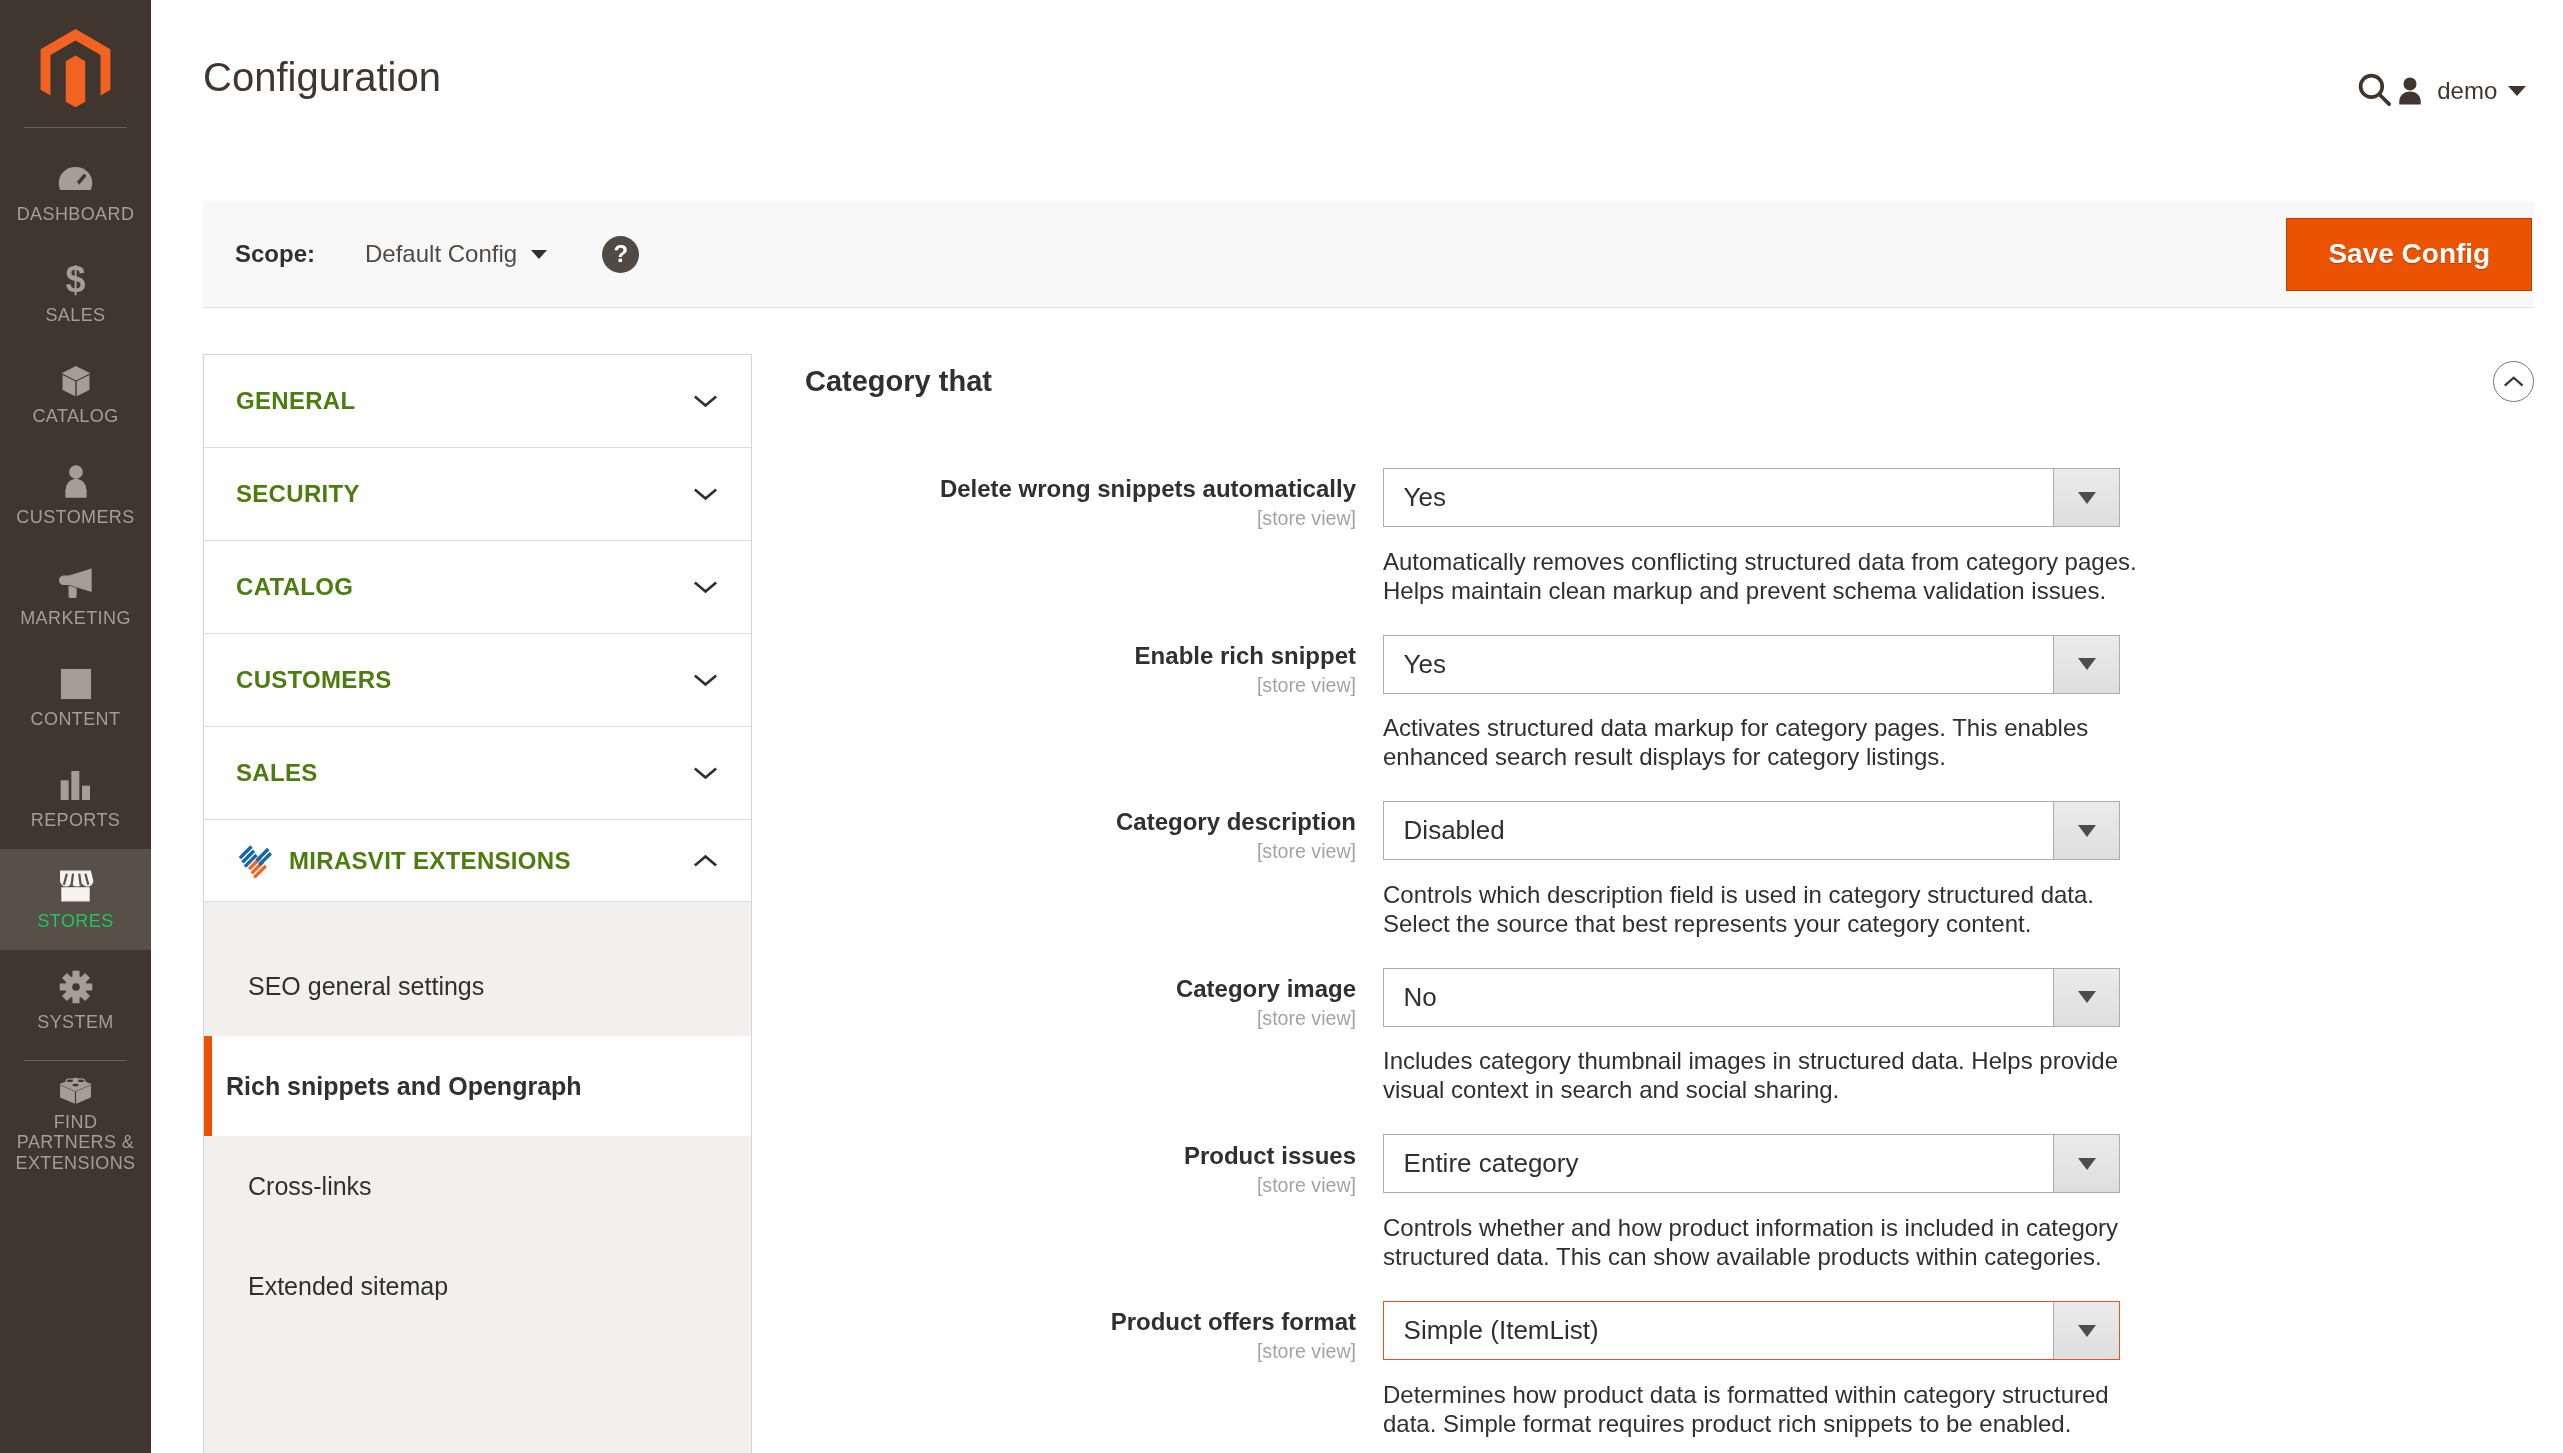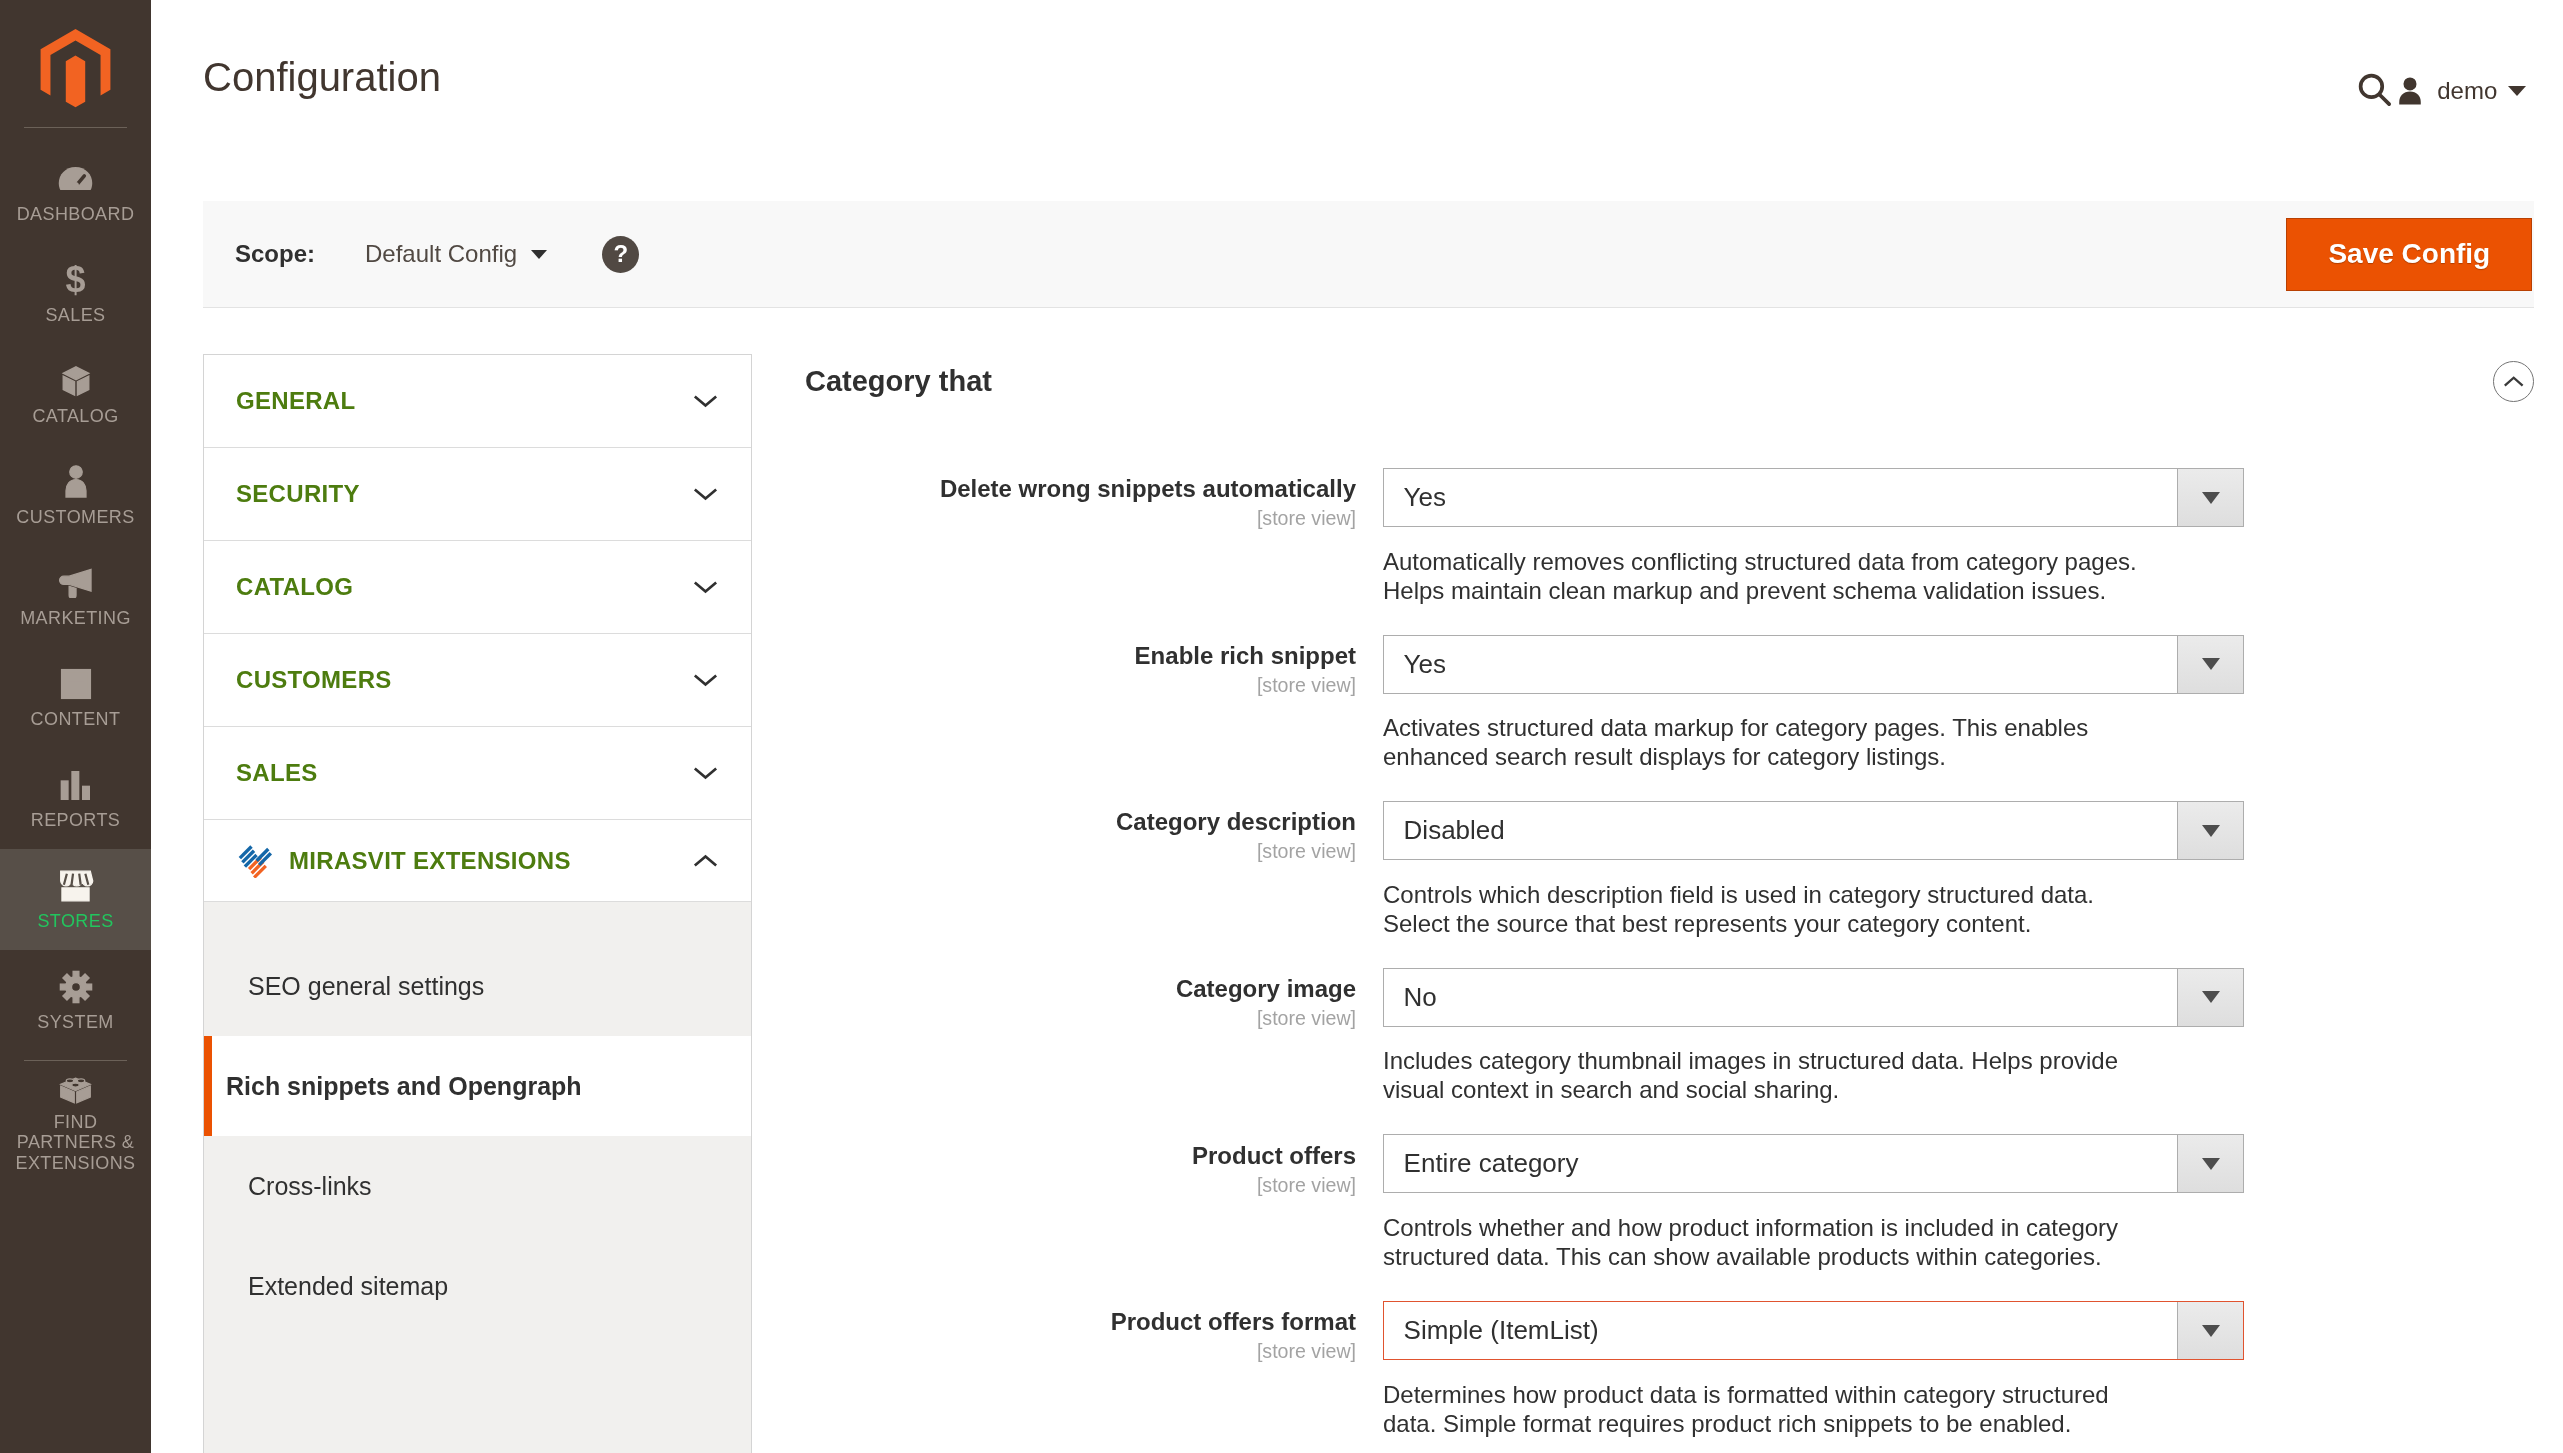--- a/index.html
+++ b/index.html
@@ -88,21 +88,21 @@
     display:flex; align-items:center; justify-content:center; cursor:pointer; background:#fff; margin-top: -3.6px;
   }
 
   .fields { margin-top: 66px; }
   .field-row { display: flex; margin-bottom: 30px; }
   .f-label-col { width: 578px; flex: none; padding-right: 27px; text-align: right; padding-top: 7.1px; }
   .f-label { font-size: 24px; font-weight: bold; color: #303030; line-height: 28.5px; }
   .f-scope { font-size: 19.6px; color: #a3a3a3; margin-top: 3.6px; }
   .f-value-col { width: 766px; }
   .select {
-    width: 861px; height: 59px; border: 0.9px solid #adadad; background: #fff;
+    width: 737px; height: 59px; border: 0.9px solid #adadad; background: #fff;
     display: flex; align-items: center; cursor: pointer; position: relative;
   }
   .select .sel-text { font-size: 26px; color: #303030; padding-left: 19.6px; }
   .sel-arrow {
     position: absolute; right: 0; top: 0; bottom: 0; width: 66px;
     border-left: 0.9px solid #adadad; background: linear-gradient(#ebebeb, #dedede);
     display:flex; align-items:center; justify-content:center; cursor: pointer;
   }
   .sel-arrow .tri { width:0; height:0; border-left: 9.8px solid transparent; border-right: 9.8px solid transparent; border-top: 12.5px solid #4d4d4d; }
   .select.highlighted { border: 1.8px solid #e0532f; }
@@ -426,21 +426,21 @@
             <span class="sel-arrow">
                 <span class="tri"></span>
               </span>
           </div>
           <div class="f-help">Includes category thumbnail images in structured data. Helps provide visual context in search and social sharing.</div>
         </div>
       </div>
 
       <div class="field-row">
         <div class="f-label-col">
-          <div class="f-label">Product offers</div>
+          <div class="f-label">Product issues</div>
           <div class="f-scope">[store view]</div>
         </div>
         <div class="f-value-col">
           <div class="select">
             <span class="sel-text">Entire category</span>
             <span class="sel-arrow">
                 <span class="tri"></span>
               </span>
           </div>
           <div class="f-help">Controls whether and how product information is included in category structured data. This can show available products within categories.</div>

